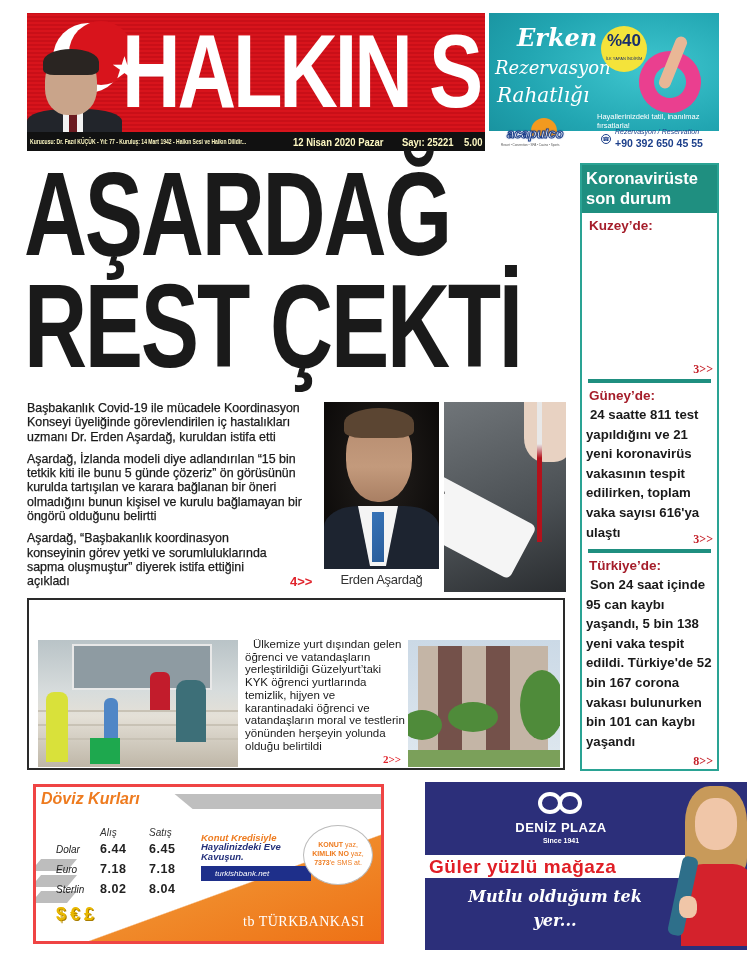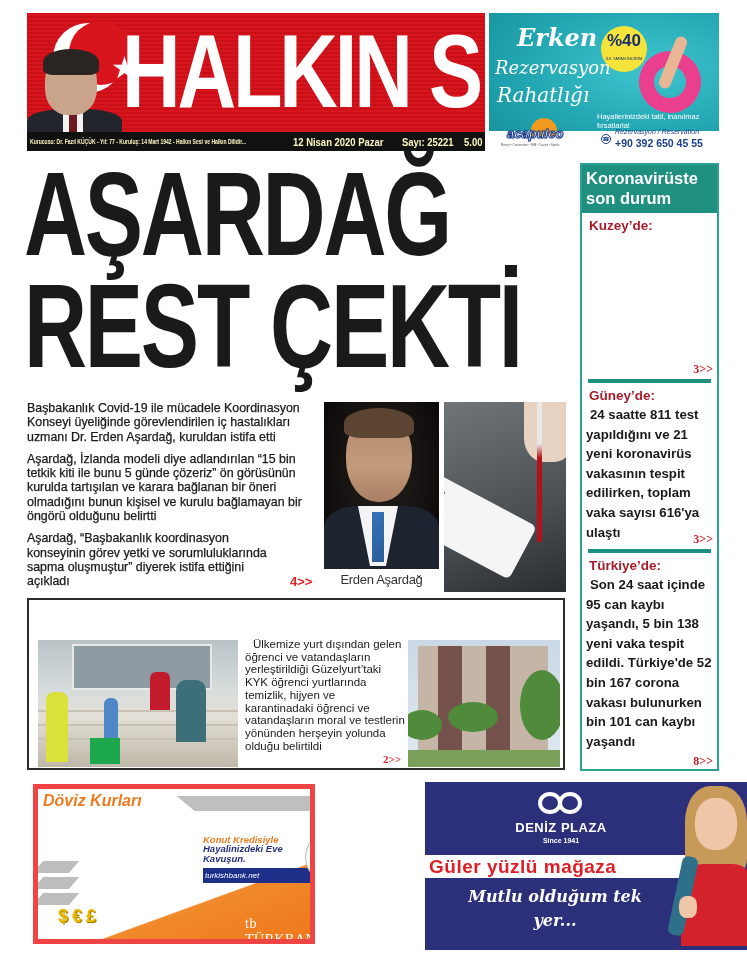--- a/index.html
+++ b/index.html
@@ -90,34 +90,34 @@
   .guz .img1 .bag { position: absolute; left: 52px; top: 98px; width: 30px; height: 26px; background: #1ea84e; }
   .guz .body { position: absolute; left: 216px; top: 38px; width: 160px; font-size: 11.5px; line-height: 12.7px; color: #1a1a1a; }
   .guz .ref { position: absolute; left: 354px; top: 153px; color: #e0232b; font-family: "Liberation Serif", serif; font-weight: 700; font-size: 11px; }
   .guz .img2 { position: absolute; left: 379px; top: 40px; width: 152px; height: 127px; background: linear-gradient(180deg, #cbd9e6 0%, #dfe8ef 100%); overflow: hidden; }
   .guz .img2 .bldg { position: absolute; left: 10px; top: 6px; width: 130px; height: 121px; background: #c4b5a6; }
   .guz .img2 .col { position: absolute; top: 6px; width: 24px; height: 121px; background: #74514a; }
   .guz .img2 .palm { position: absolute; width: 40px; height: 30px; border-radius: 50%; background: #4f8b3a; }
   .guz .img2 .ground { position: absolute; left: 0; top: 110px; width: 152px; height: 17px; background: #7ba05a; }
 
   
-  .doviz { position: absolute; left: 33px; top: 784px; width: 282px; height: 160px; background: #fff; border: 5px solid #ef4444; overflow: hidden; }
+  .doviz { position: absolute; left: 33px; top: 784px; width: 351px; height: 160px; background: #fff; border: 3px solid #ef4444; overflow: hidden; }
   .doviz .orange-wedge { position: absolute; left: 0; top: 0; width: 351px; height: 160px; background: linear-gradient(160deg, transparent 0%, transparent 60%, #f08a2a 60.5%, #ee6f14 100%); }
   .doviz .title { position: absolute; left: 5px; top: 3px; font-size: 16px; font-weight: 700; font-style: italic; color: #ee7b1f; }
   .doviz .title-bar { position: absolute; left: 125px; top: 7px; width: 226px; height: 15px; background: #bfbfbf; clip-path: polygon(6% 0, 100% 0, 100% 100%, 14% 100%); }
   .doviz .stripe { position: absolute; left: 0; width: 36px; height: 12px; background: #bdbdbd; transform: skewX(-40deg); }
   .doviz table { position: absolute; left: 20px; top: 38px; border-collapse: collapse; }
   .doviz th { font-size: 10px; font-weight: 400; font-style: italic; color: #333; text-align: left; height: 14px; padding: 0 4px 0 0; }
   .doviz td { height: 20px; padding: 0; }
   .doviz td.name { font-size: 10px; font-style: italic; color: #222; width: 44px; }
   .doviz td.val { font-size: 12.5px; font-weight: 700; color: #222; width: 49px; letter-spacing: 0.5px; }
   .doviz .syms { position: absolute; left: 20px; top: 117px; font-size: 18px; font-weight: 700; color: #e9b800; letter-spacing: 4px; text-shadow: 1px 1px 0 #a97d00; }
   .doviz .konut1 { position: absolute; left: 165px; top: 45px; font-size: 9.5px; font-weight: 700; font-style: italic; color: #ee7b1f; }
   .doviz .konut2 { position: absolute; left: 165px; top: 55px; font-size: 9.5px; font-weight: 700; font-style: italic; color: #24307a; line-height: 10px; width: 90px; }
-  .doviz .site { position: absolute; left: 165px; top: 79px; width: 110px; height: 15px; background: #1e2f8a; color: #fff; font-size: 8px; font-style: italic; line-height: 15px; padding-left: 2px; }
+  .doviz .site { position: absolute; left: 165px; top: 79px; width: 110px; height: 15px; background: #1e2f8a; color: #fff; font-size: 8px; font-style: italic; line-height: 15px; padding-left: 14px; }
   .doviz .circle { position: absolute; left: 267px; top: 38px; width: 70px; height: 60px; border-radius: 50%; border: 1px solid #bbb; background: #fff; text-align: center; font-size: 7px; line-height: 9px; color: #ee7b1f; padding-top: 14px; }
   .doviz .circle b { font-weight: 700; }
   .doviz .bank { position: absolute; left: 207px; top: 127px; color: #fff; font-family: "Liberation Serif", serif; font-size: 14px; letter-spacing: 0.5px; }
 
   
   .deniz { position: absolute; left: 390px; top: 782px; width: 330px; height: 168px; background: #2c2f7a; overflow: hidden; margin-left: 35px; }
   .deniz .logo { position: absolute; left: 105px; top: 6px; width: 60px; height: 32px; }
   .deniz .logo .c1 { position: absolute; left: 8px; top: 4px; width: 24px; height: 22px; border: 4px solid #fff; border-radius: 50%; }
   .deniz .logo .c2 { position: absolute; left: 28px; top: 4px; width: 24px; height: 22px; border: 4px solid #fff; border-radius: 50%; }
   .deniz .name { position: absolute; left: 76px; top: 38px; width: 120px; text-align: center; color: #fff; font-weight: 700; font-size: 13px; letter-spacing: 0.5px; }
@@ -254,20 +254,44 @@
   </div>
 </div>
 
 <div class="doviz">
   <div class="orange-wedge"></div>
   <div class="title">Döviz Kurları</div>
   <div class="title-bar"></div>
   <div class="stripe" style="top:72px;"></div>
   <div class="stripe" style="top:88px;"></div>
   <div class="stripe" style="top:104px;"></div>
+  <table>
+    <tbody>
+        <tr>
+      <th></th>
+      <th>Alış</th>
+      <th>Satış</th>
+    </tr>
+    <tr>
+      <td class="name">Dolar</td>
+      <td class="val">6.44</td>
+      <td class="val">6.45</td>
+    </tr>
+    <tr>
+      <td class="name">Euro</td>
+      <td class="val">7.18</td>
+      <td class="val">7.18</td>
+    </tr>
+    <tr>
+      <td class="name">Sterlin</td>
+      <td class="val">8.02</td>
+      <td class="val">8.04</td>
+    </tr>
+  </tbody>
+    </table>
   <div class="syms">$€£</div>
   <div class="konut1">Konut Kredisiyle</div>
   <div class="konut2">Hayalinizdeki Eve Kavuşun.</div>
   <div class="site">turkishbank.net</div>
   <div class="circle">
     <b>KONUT</b><span> yaz,</span><br>
     <b>KIMLIK NO</b><span> yaz,</span><br>
     <b>7373</b><span>'e SMS at.</span>
   </div>
   <div class="bank">tb TÜRKBANKASI</div>

